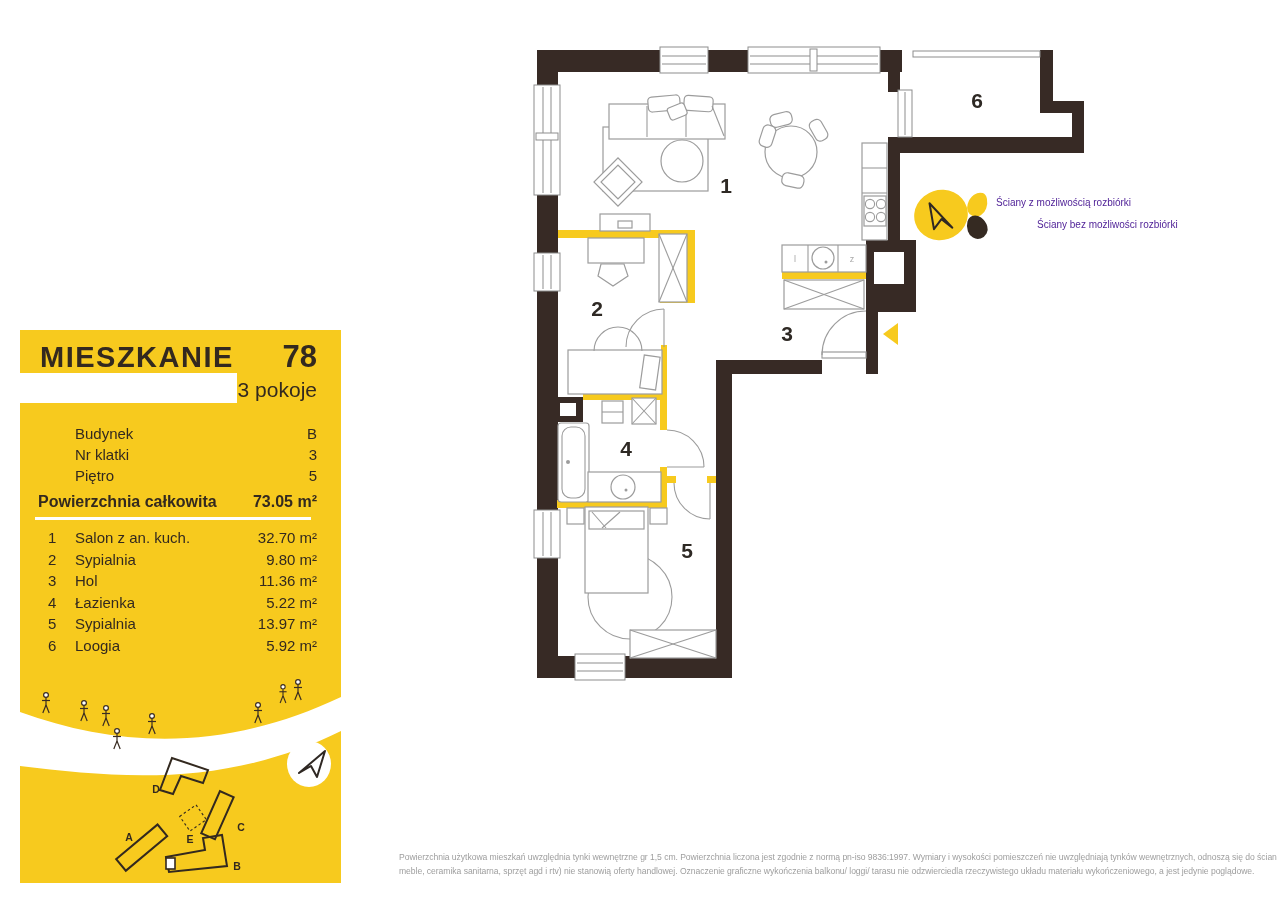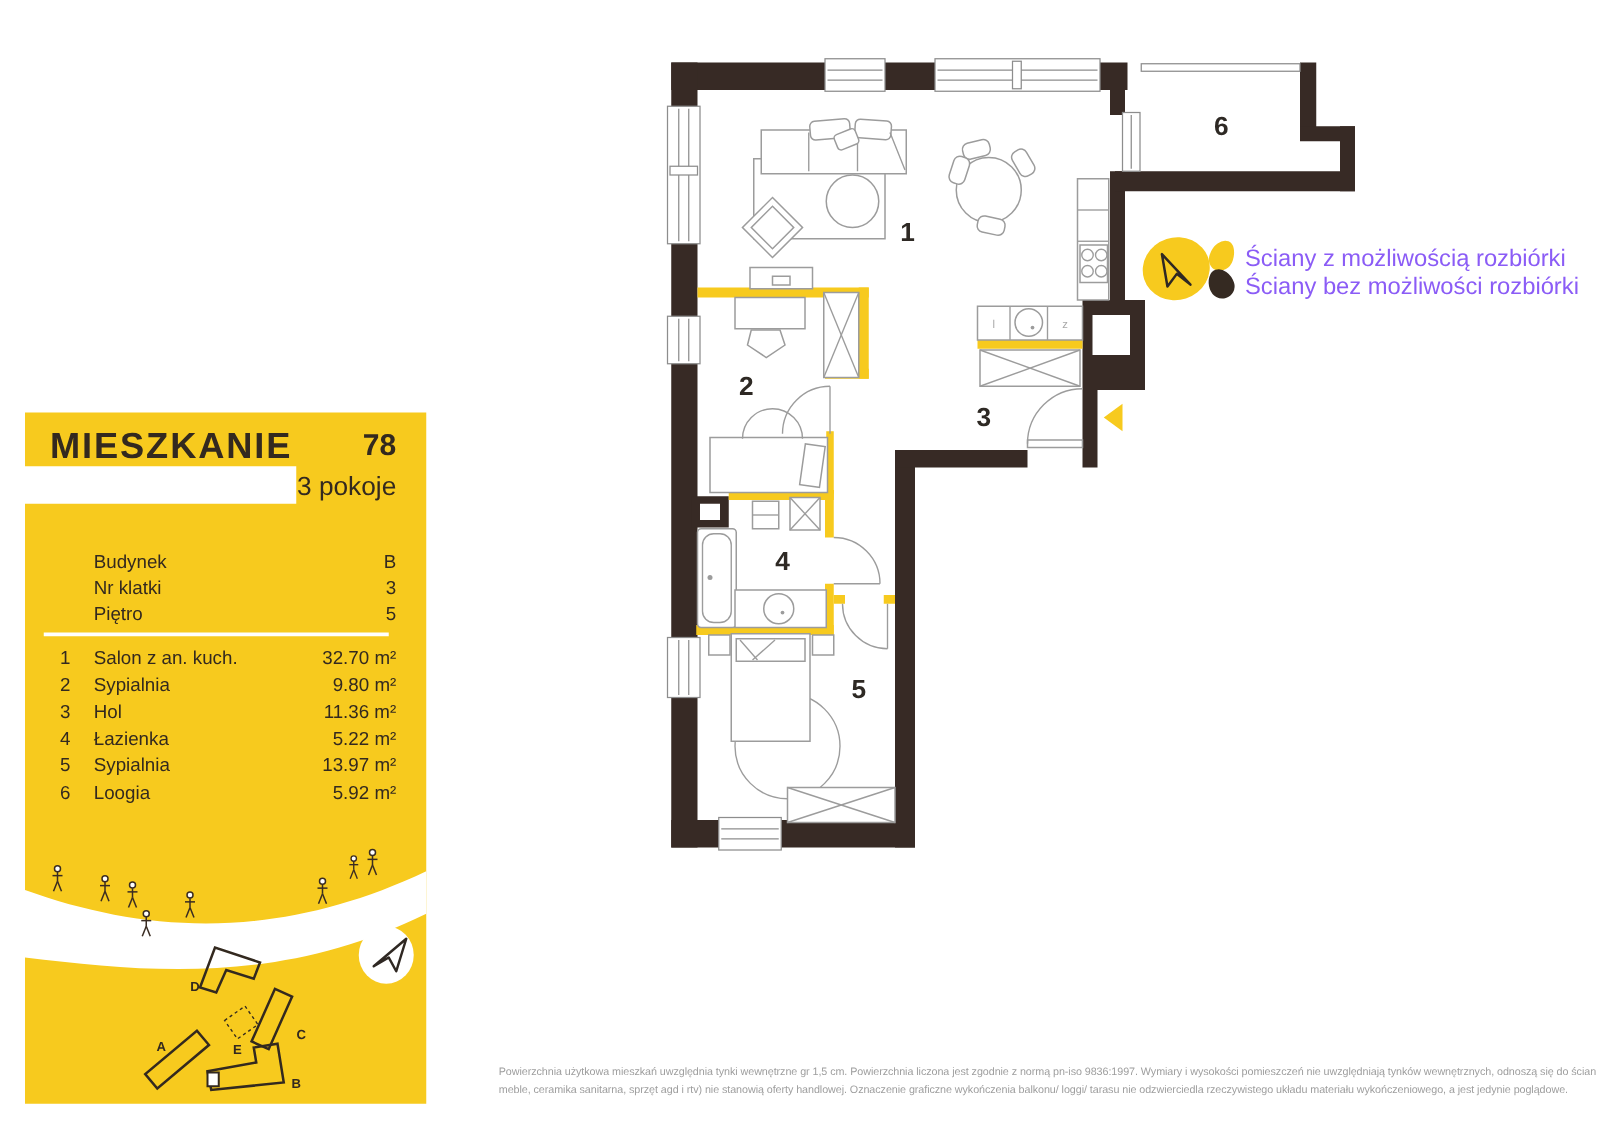--- a/index.html
+++ b/index.html
@@ -10,51 +10,51 @@
   
   .panel{
     position:absolute;left:20px;top:330px;width:321px;height:553px;
     background:#f7ca1e;
   }
   .panel-header{
     display:flex;justify-content:space-between;align-items:flex-end;
     padding:11px 24px 0 20px;position:relative;z-index:2;gap:31px;
   }
   .panel-title{font-size:29px;font-weight:700;letter-spacing:1.5px;line-height:32px;}
-  .panel-number{font-size:24px;font-weight:700;line-height:32px;}
+  .panel-number{font-size:31px;font-weight:700;line-height:32px;}
   .white-notch{
     position:absolute;left:-20px;top:43px;width:237px;height:30px;background:#fff;z-index:1;
   }
   .rooms-count{
     position:relative;z-index:2;text-align:right;padding:3px 24px 16px 0;
     font-size:21px;line-height:27px;font-weight:400;
   }
-  .info-rows{margin-top:20px;position:relative;z-index:2;}
+  .info-rows{margin-top:4px;position:relative;z-index:2;}
   .info-row{
     display:flex;justify-content:space-between;
     padding:0 24px 0 55px;font-size:15px;line-height:21px;
   }
   .total-row{
     display:flex;justify-content:space-between;
     padding:0 24px 0 18px;font-size:16px;font-weight:700;line-height:22px;margin-top:5px;
   }
   .total-underline{height:3px;background:#fff;margin:4px 0 0 15px;width:276px;}
   .room-list{margin-top:7px;}
   .room-row{display:flex;padding:0 24px 0 28px;font-size:15px;line-height:21.5px;}
   .room-no{width:27px;flex:none;}
   .room-name{flex:1;}
   .room-area{text-align:left;}
   
   .legend{position:absolute;left:912px;top:186px;width:300px;height:60px;}
   .legend-blob{position:absolute;left:0;top:0;}
   .legend-item-label{
-    position:absolute;left:84px;font-size:19px;color:#8b5cf6;white-space:nowrap;
+    position:absolute;left:84px;font-size:10px;color:#4c1d95;white-space:nowrap;
   }
   .legend-label-1{top:11px;}
-  .legend-label-2{top:33px;}
+  .legend-label-2{top:33px;margin-left:41px;}
   .egg{position:absolute;display:block;}
   .egg-yellow{
     left:56px;top:6px;width:19px;height:25px;background:#f7ca1e;
     border-radius:58% 42% 55% 45% / 60% 55% 45% 40%;transform:rotate(18deg);
   }
   .egg-dark{
     left:55px;top:29px;width:20px;height:24px;background:#352a22;
     border-radius:45% 55% 50% 50% / 55% 60% 40% 45%;transform:rotate(-18deg);
   }
   
@@ -98,20 +98,24 @@
     <div class="info-row">
       <span>Nr klatki</span>
       <span>3</span>
     </div>
     <div class="info-row">
       <span>Piętro</span>
       <span>5</span>
     </div>
   </div>
 
+  <div class="total-row">
+    <span>Powierzchnia całkowita</span>
+    <span>73.05 m²</span>
+  </div>
   <div class="total-underline"></div>
 
   <div class="room-list">
     <div class="room-row">
       <span class="room-no">1</span>
       <span class="room-name">Salon z an. kuch.</span>
       <span class="room-area">32.70 m²</span>
     </div>
     <div class="room-row">
       <span class="room-no">2</span>

